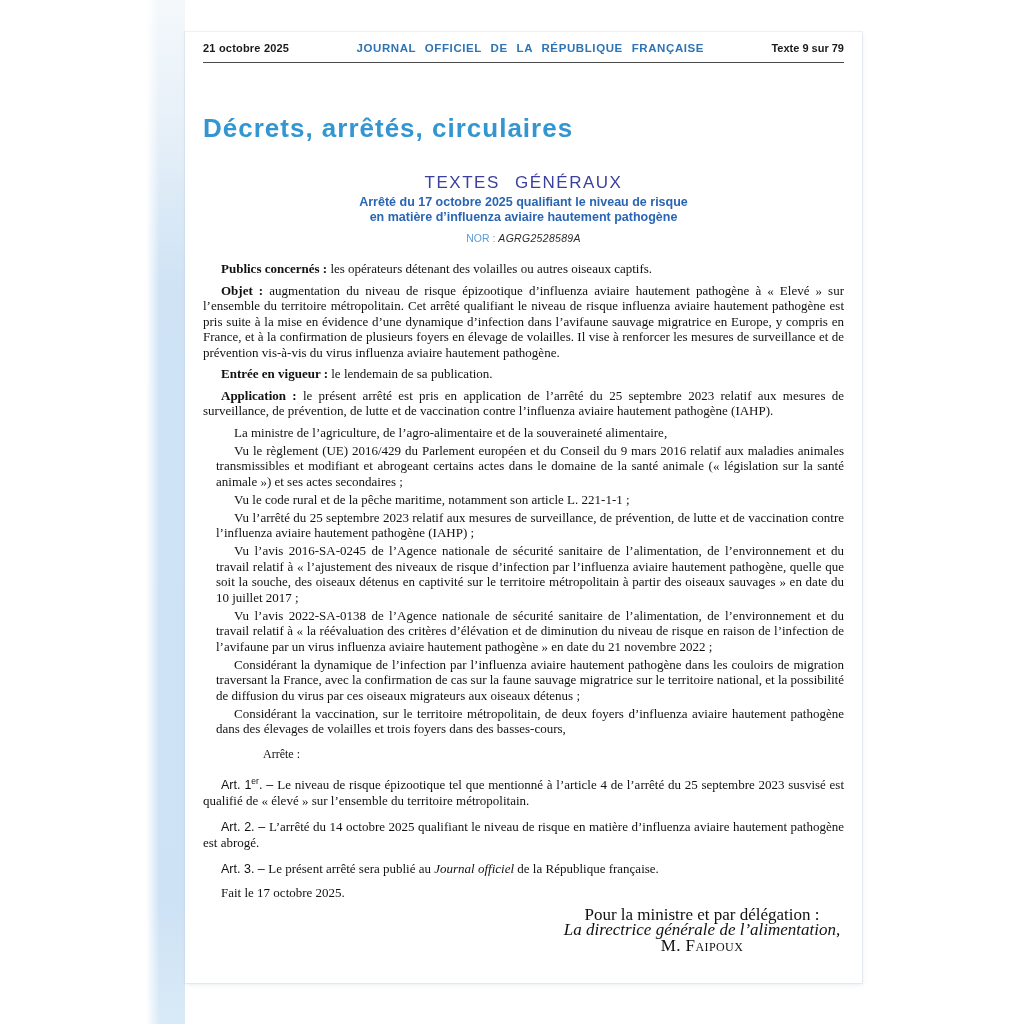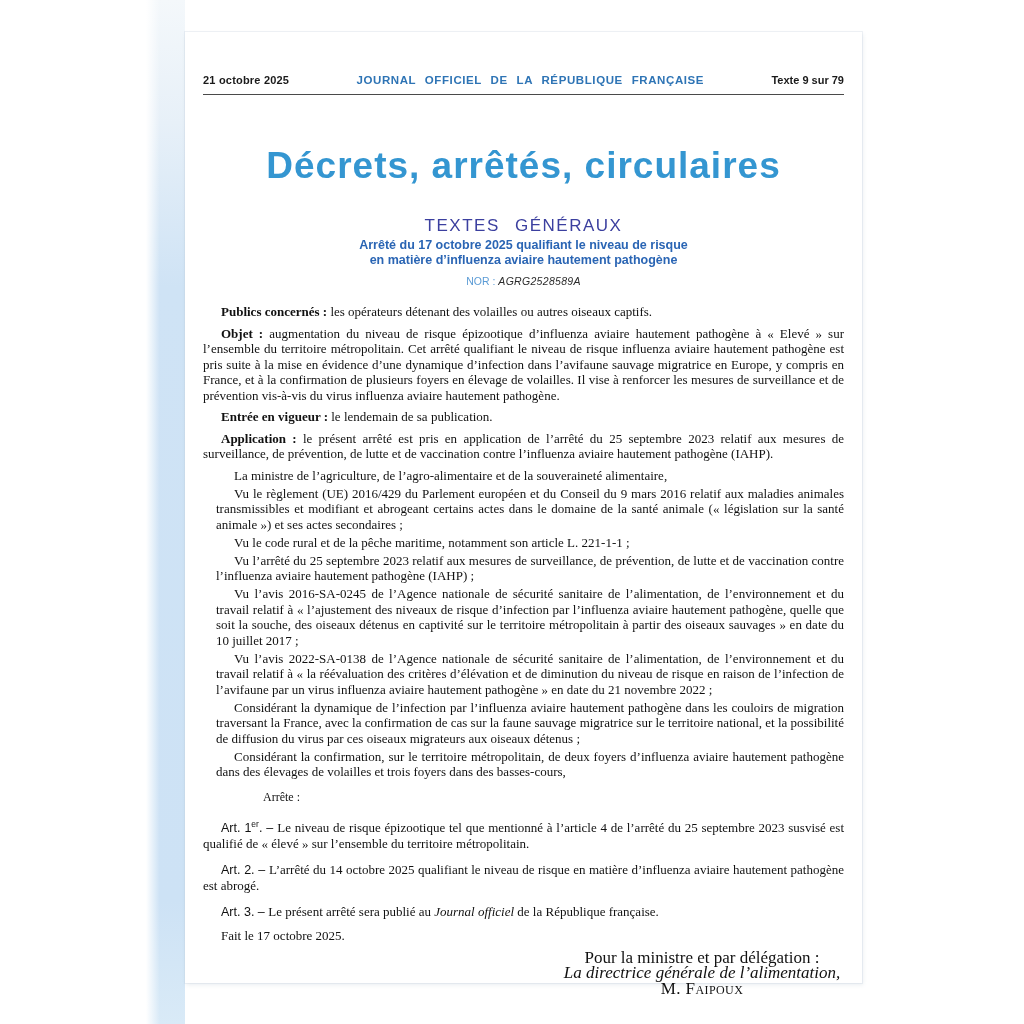--- a/index.html
+++ b/index.html
@@ -17,31 +17,31 @@
   }
   .page{
     position:absolute;left:185px;top:32px;width:677px;height:951px;
     background:#ffffff;
     box-shadow:0 0 0 1px rgba(190,205,218,0.25), 1px 2px 4px rgba(140,160,180,0.18);
   }
   .content{padding:10px 18px 0 18px;color:#111;}
 
   .jo-header{
     display:flex;justify-content:space-between;align-items:flex-start;
-    font-family:"Liberation Sans",sans-serif;font-size:11px;color:#1a1a1a;margin-top:32px;
+    font-family:"Liberation Sans",sans-serif;font-size:11px;color:#1a1a1a;
   }
   .jo-header .date{font-weight:bold;letter-spacing:0.2px;}
   .jo-header .journal{color:#2e74b5;font-weight:bold;font-size:11.5px;letter-spacing:0.6px;word-spacing:5px;}
   .jo-header .texte{font-weight:bold;}
   .header-rule{border:none;border-top:1px solid #4a4a4a;margin:8px 0 0 0;}
 
   .main-title{
-    margin-top:50px;text-align:center;
+    margin-top:50px;text-align:left;
     font-family:"Liberation Sans",sans-serif;font-weight:bold;
-    font-size:37px;letter-spacing:1px;color:#3496d1;
+    font-size:26px;letter-spacing:1px;color:#3496d1;
   }
   .subtitle{
     margin-top:29px;text-align:center;
     font-family:"Liberation Sans",sans-serif;font-size:17px;
     letter-spacing:1.5px;word-spacing:9px;color:#3b3f9f;
   }
   .ministry{
     margin-top:33px;text-align:center;
     font-family:"Liberation Sans",sans-serif;font-weight:bold;
     font-size:13.5px;line-height:16px;color:#2a65b4;letter-spacing:0.2px;
@@ -121,21 +121,21 @@
       </div>
 
       <div class="preamble">
         <p class="p first">La ministre de l’agriculture, de l’agro-alimentaire et de la souveraineté alimentaire,</p>
         <p class="p">Vu le règlement (UE) 2016/429 du Parlement européen et du Conseil du 9 mars 2016 relatif aux maladies animales transmissibles et modifiant et abrogeant certains actes dans le domaine de la santé animale (« législation sur la santé animale ») et ses actes secondaires ;</p>
         <p class="p">Vu le code rural et de la pêche maritime, notamment son article L. 221-1-1 ;</p>
         <p class="p">Vu l’arrêté du 25 septembre 2023 relatif aux mesures de surveillance, de prévention, de lutte et de vaccination contre l’influenza aviaire hautement pathogène (IAHP) ;</p>
         <p class="p">Vu l’avis 2016-SA-0245 de l’Agence nationale de sécurité sanitaire de l’alimentation, de l’environnement et du travail relatif à « l’ajustement des niveaux de risque d’infection par l’influenza aviaire hautement pathogène, quelle que soit la souche, des oiseaux détenus en captivité sur le territoire métropolitain à partir des oiseaux sauvages » en date du 10 juillet 2017 ;</p>
         <p class="p">Vu l’avis 2022-SA-0138 de l’Agence nationale de sécurité sanitaire de l’alimentation, de l’environnement et du travail relatif à « la réévaluation des critères d’élévation et de diminution du niveau de risque en raison de l’infection de l’avifaune par un virus influenza aviaire hautement pathogène » en date du 21 novembre 2022 ;</p>
         <p class="p">Considérant la dynamique de l’infection par l’influenza aviaire hautement pathogène dans les couloirs de migration traversant la France, avec la confirmation de cas sur la faune sauvage migratrice sur le territoire national, et la possibilité de diffusion du virus par ces oiseaux migrateurs aux oiseaux détenus ;</p>
-        <p class="p">Considérant la confirmation, sur le territoire métropolitain, de deux foyers d’influenza aviaire hautement pathogène dans des élevages de volailles et trois foyers dans des basses-cours,</p>
+        <p class="p">Considérant la vaccination, sur le territoire métropolitain, de deux foyers d’influenza aviaire hautement pathogène dans des élevages de volailles et trois foyers dans des basses-cours,</p>
       </div>
 
       <p class="arrete">Arrête :</p>
 
       <div class="articles">
         <p class="p"><span class="art-label"><span>Art. 1</span><sup>er</sup><span>. – </span></span><span>Le niveau de risque épizootique tel que mentionné à l’article 4 de l’arrêté du 25 septembre 2023 susvisé est qualifié de « élevé » sur l’ensemble du territoire métropolitain.</span></p>
         <p class="p"><span class="art-label"><span>Art. 2</span><sup></sup><span>. – </span></span><span>L’arrêté du 14 octobre 2025 qualifiant le niveau de risque en matière d’influenza aviaire hautement pathogène est abrogé.</span></p>
         <p class="p"><span class="art-label"><span>Art. 3</span><sup></sup><span>. – </span></span><span>Le présent arrêté sera publié au </span><i>Journal officiel</i><span> de la République française.</span></p>
       </div>
 

